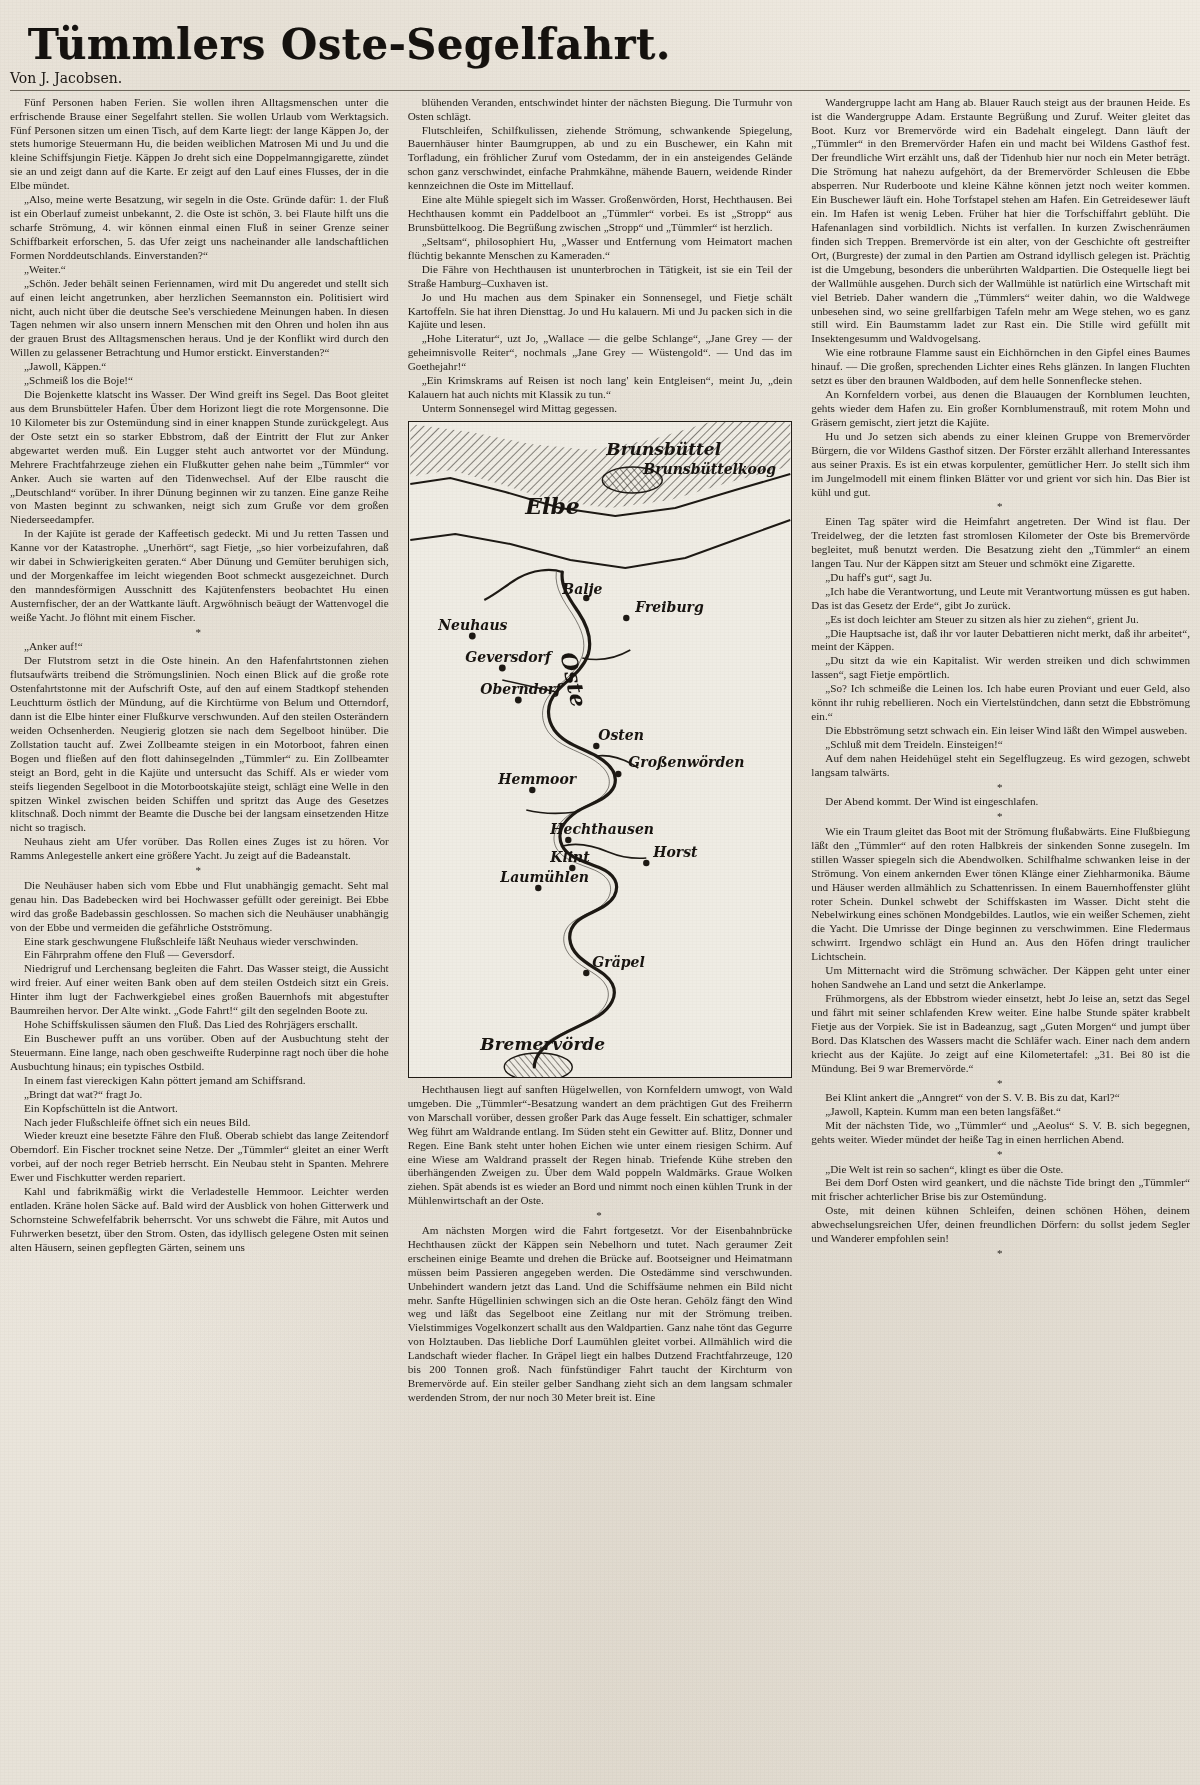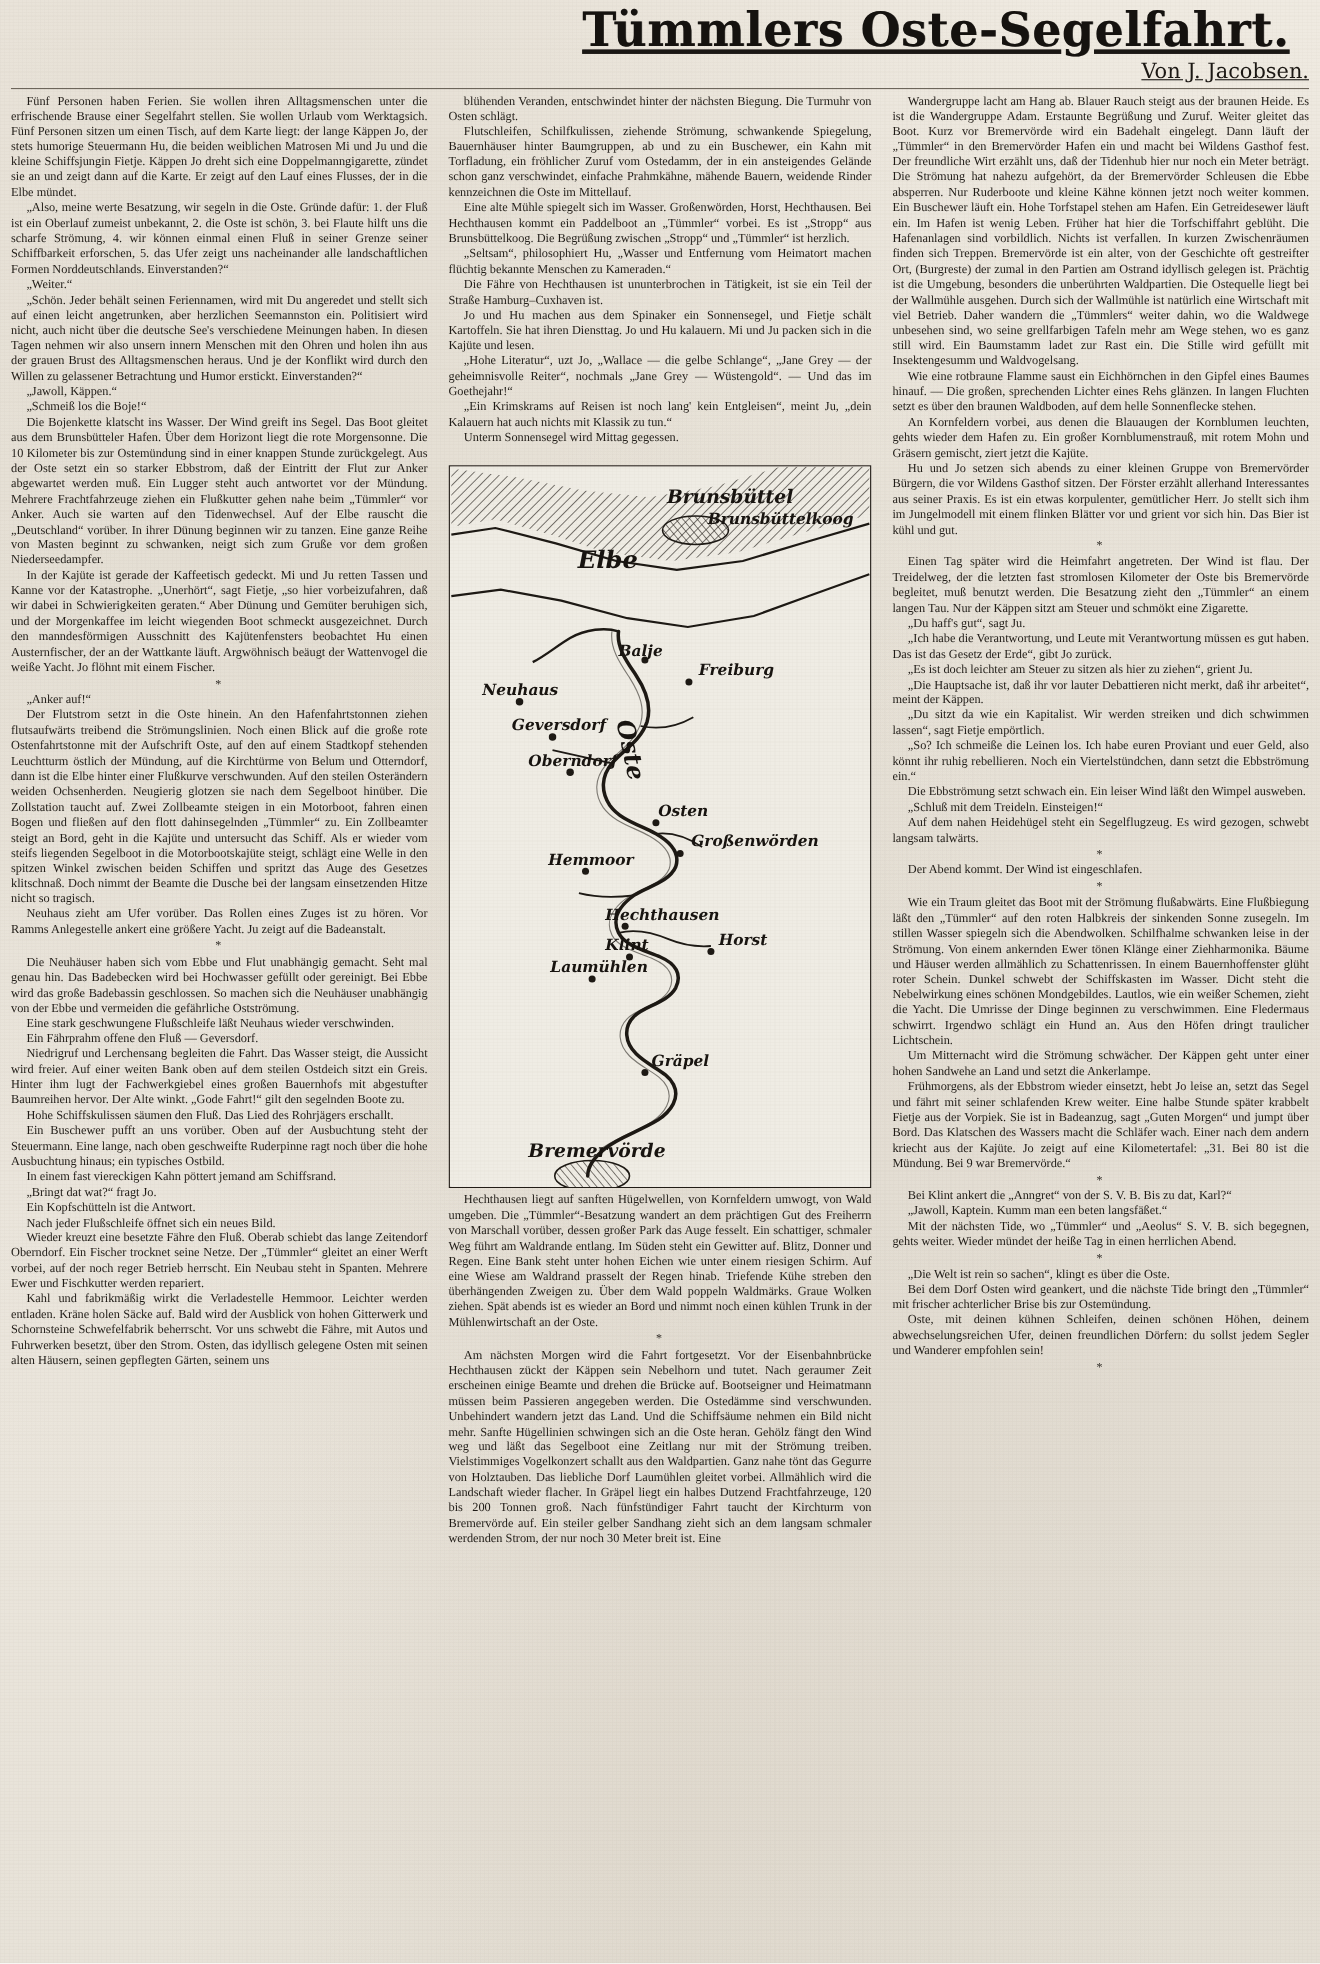--- a/index.html
+++ b/index.html
@@ -33,38 +33,37 @@
     inset: 0;
     pointer-events: none;
     opacity: 0.5;
     background-image:
       repeating-linear-gradient(0deg, rgba(120,110,95,0.045) 0px, rgba(120,110,95,0.045) 1px, transparent 1px, transparent 3px),
       repeating-linear-gradient(90deg, rgba(120,110,95,0.035) 0px, rgba(120,110,95,0.035) 1px, transparent 1px, transparent 4px);
     mix-blend-mode: multiply;
   }
 
   .masthead {
-    text-align: right;
-    margin: 0 0 2px 0;
-    text-decoration: underline;
+    text-align: left;
+    margin: 16px 0 2px 0;
   }
   .headline {
     font-family: "DejaVu Serif", serif;
     font-weight: bold;
     font-size: 43px;
     letter-spacing: 0.5px;
     line-height: 1.04;
     color: #15120f;
     margin: 0;
     transform: scaleX(0.97);
     text-shadow: 0.4px 0 0 rgba(20,16,12,0.55);
   }
   .byline {
     font-family: "DejaVu Serif", serif;
-    font-size: 19px;
+    font-size: 14px;
     margin: 3px 0 4px 0;
     color: #1c1814;
   }
 
   .rule-top {
     border: 0;
     border-top: 1px solid #6e675c;
     margin: 2px 0 5px 0;
   }
 
@@ -97,21 +96,21 @@
   }
   .star {
     text-align: center;
     margin: 1px 0 1px 0;
     font-size: 11px;
     letter-spacing: 2px;
   }
 
   
   .mapfig {
-    margin: 17px 0 5px 0;
+    margin: 5px 0 5px 0;
     border: 1.5px solid #211c16;
     background: #efece4;
     height: 655px;
     position: relative;
     overflow: hidden;
   }
   .mapfig svg { display: block; width: 100%; height: 100%; }
 
   .mapname {
     font-family: "DejaVu Serif", serif;

